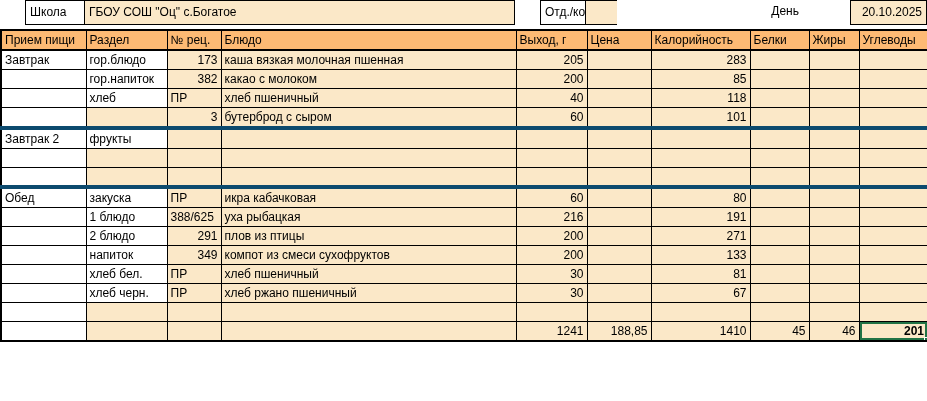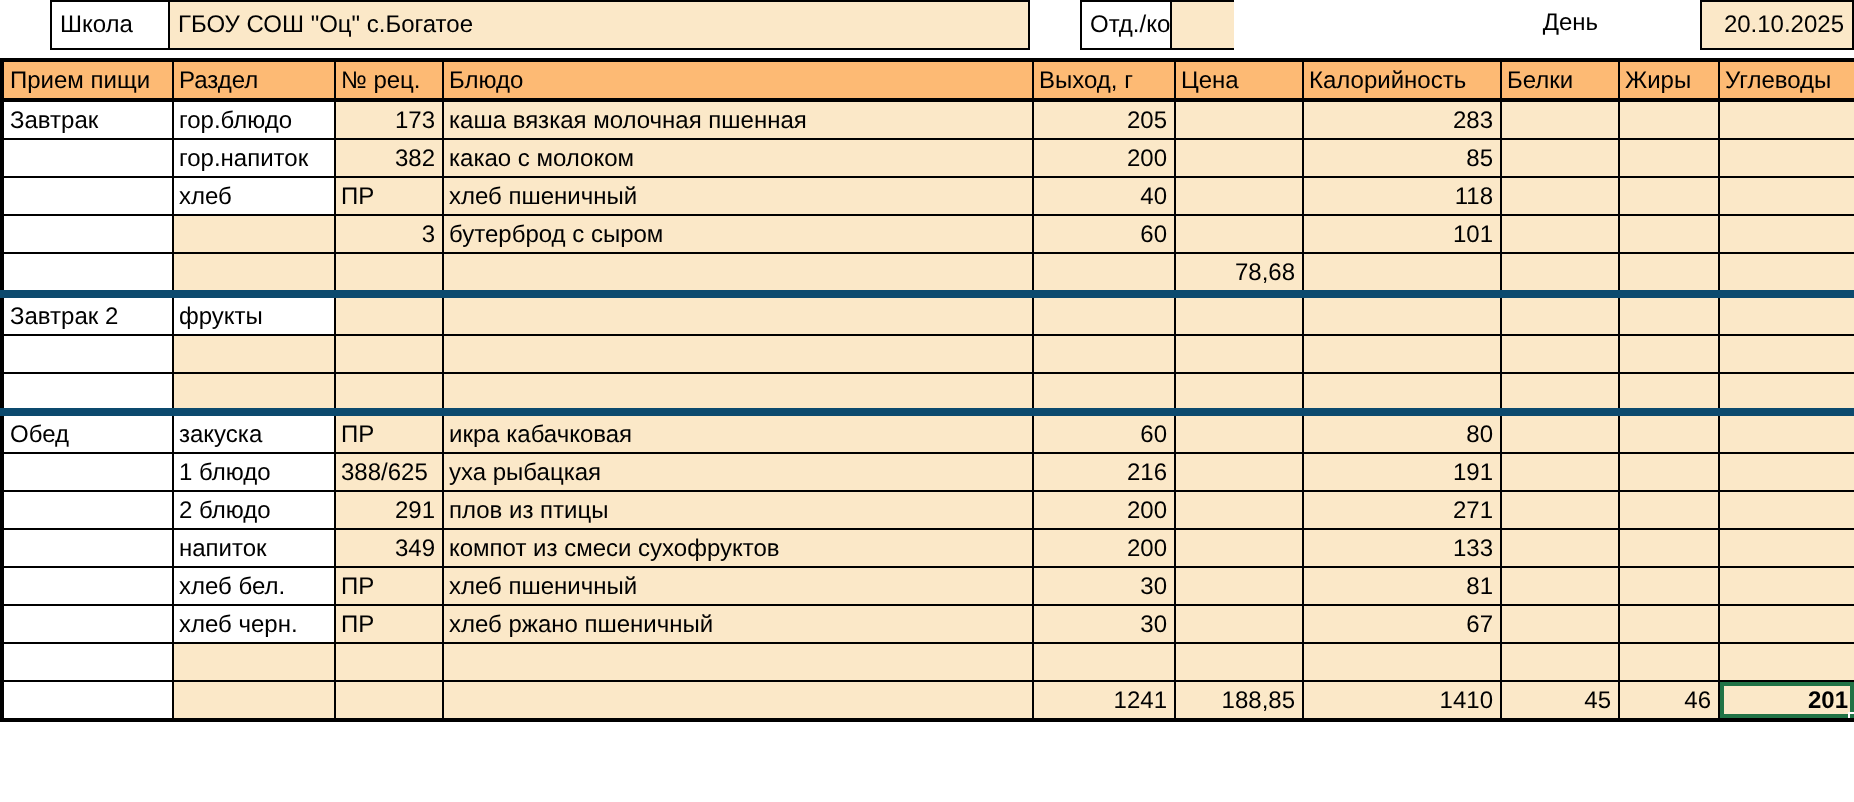--- a/index.html
+++ b/index.html
@@ -131,32 +131,20 @@
         <td class="fill left"><span></span></td>
         <td class="fill right"><span>3</span></td>
         <td class="fill left"><span>бутерброд с сыром</span></td>
         <td class="fill right"><span>60</span></td>
         <td class="fill right"><span></span></td>
         <td class="fill right"><span>101</span></td>
         <td class="fill right"><span></span></td>
         <td class="fill right"><span></span></td>
         <td class="fill right"><span></span></td>
       </tr>
-      <tr>
-        <td class="white left"><span></span></td>
-        <td class="fill left"><span></span></td>
-        <td class="fill right"><span></span></td>
-        <td class="fill left"><span></span></td>
-        <td class="fill right"><span></span></td>
-        <td class="fill right"><span>78,68</span></td>
-        <td class="fill right"><span></span></td>
-        <td class="fill right"><span></span></td>
-        <td class="fill right"><span></span></td>
-        <td class="fill right"><span></span></td>
-      </tr>
       <tr class="thick-top">
         <td class="white left"><span>Завтрак 2</span></td>
         <td class="white left"><span>фрукты</span></td>
         <td class="fill right"><span></span></td>
         <td class="fill left"><span></span></td>
         <td class="fill right"><span></span></td>
         <td class="fill right"><span></span></td>
         <td class="fill right"><span></span></td>
         <td class="fill right"><span></span></td>
         <td class="fill right"><span></span></td>

